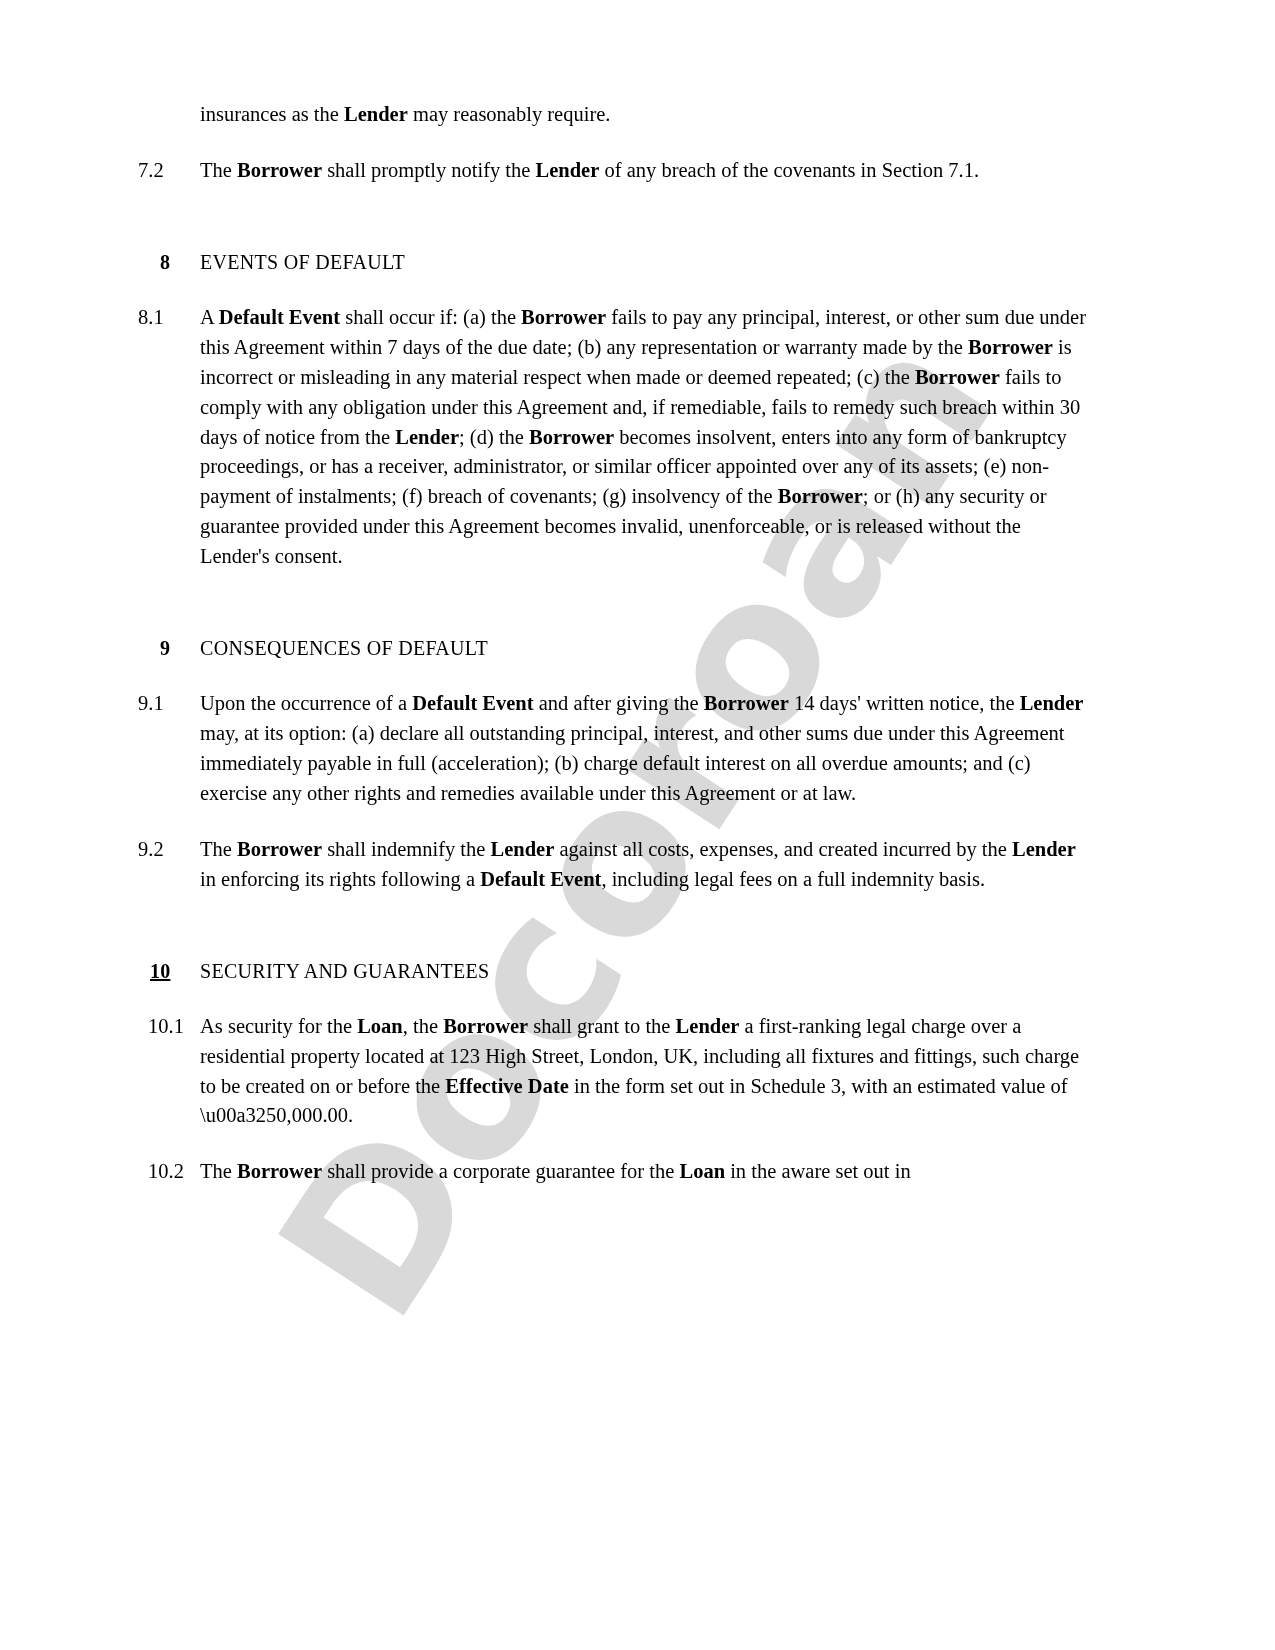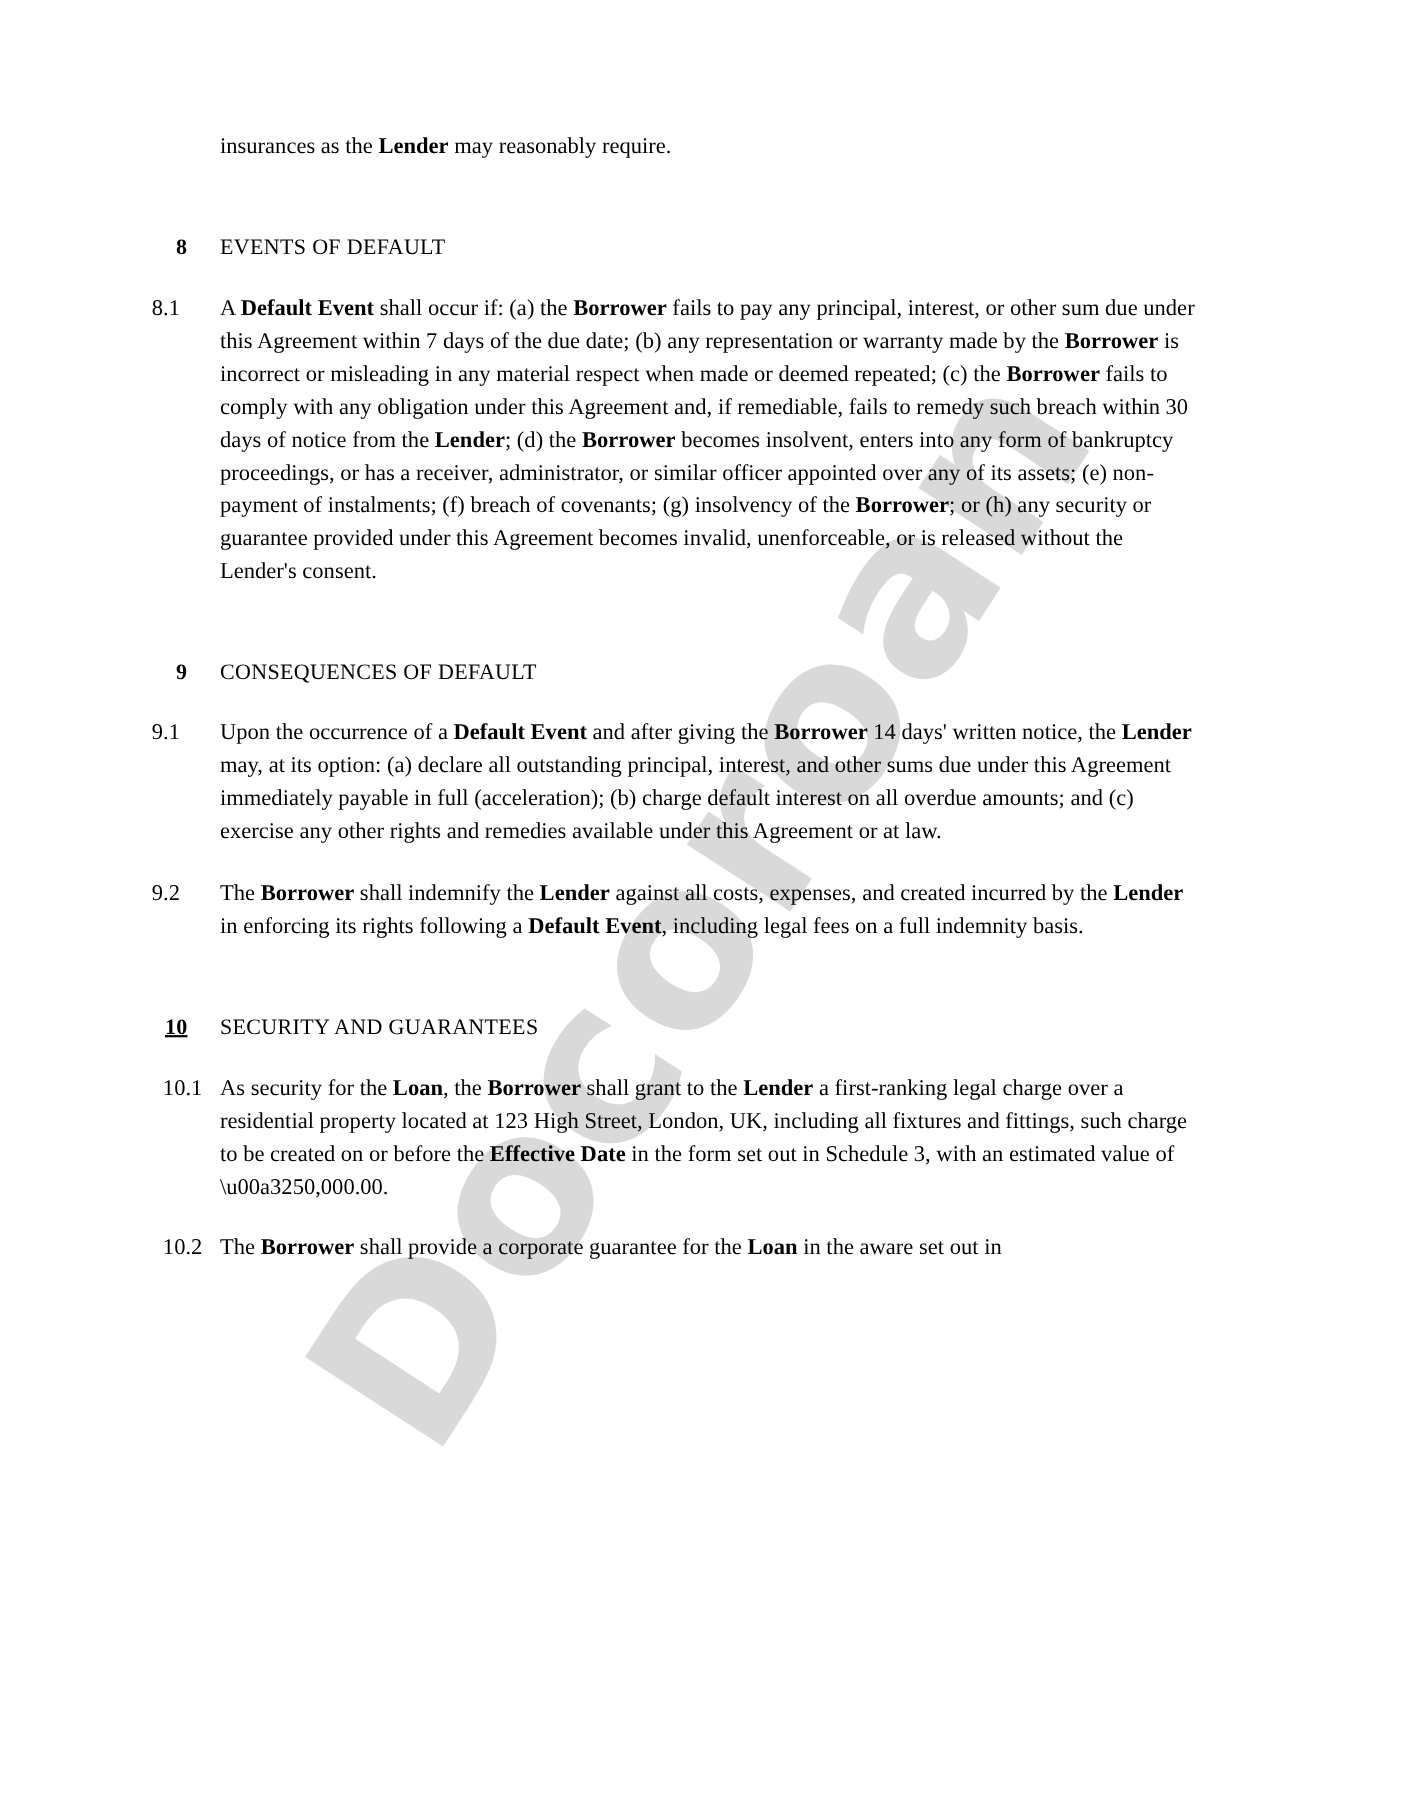--- a/index.html
+++ b/index.html
@@ -47,21 +47,20 @@
     line-height: 1;
     user-select: none;
   }
 
   
   .content {
     position: relative;
     z-index: 1;
     padding: 100px 185px 0 138px;
     box-sizing: border-box;
-    margin-top: 19px;
   }
 
   
   .cont-para {
     margin: 0 0 0 0;
     padding-left: 62px;
     font-size: 20.5px;
     line-height: 1.46;
     text-align: left;
   }
@@ -126,20 +125,24 @@
 <body>
 
 <div class="page">
 
   <div class="watermark">
     <div class="watermark-text">Docoroan</div>
   </div>
 
   <div class="content" id="content-root">
       <div class="cont-para"><span>insurances as the </span><b>Lender</b><span> may reasonably require.</span></div>
+      <div class="clause">
+        <div class="clause-num">7.2</div>
+        <div class="clause-body"><span>The </span><b>Borrower</b><span> shall promptly notify the </span><b>Lender</b><span> of any breach of the covenants in Section 7.1.</span></div>
+      </div>
       <div class="heading">
         <div class="heading-num">8</div>
         <div class="heading-title">EVENTS OF DEFAULT</div>
       </div>
       <div class="clause">
         <div class="clause-num">8.1</div>
         <div class="clause-body"><span>A </span><b>Default Event</b><span> shall occur if: (a) the </span><b>Borrower</b><span> fails to pay any principal, interest, or other sum due under this Agreement within 7 days of the due date; (b) any representation or warranty made by the </span><b>Borrower</b><span> is incorrect or misleading in any material respect when made or deemed repeated; (c) the </span><b>Borrower</b><span> fails to comply with any obligation under this Agreement and, if remediable, fails to remedy such breach within 30 days of notice from the </span><b>Lender</b><span>; (d) the </span><b>Borrower</b><span> becomes insolvent, enters into any form of bankruptcy proceedings, or has a receiver, administrator, or similar officer appointed over any of its assets; (e) non-payment of instalments; (f) breach of covenants; (g) insolvency of the </span><b>Borrower</b><span>; or (h) any security or guarantee provided under this Agreement becomes invalid, unenforceable, or is released without the Lender's consent.</span></div>
       </div>
       <div class="heading">
         <div class="heading-num">9</div>

